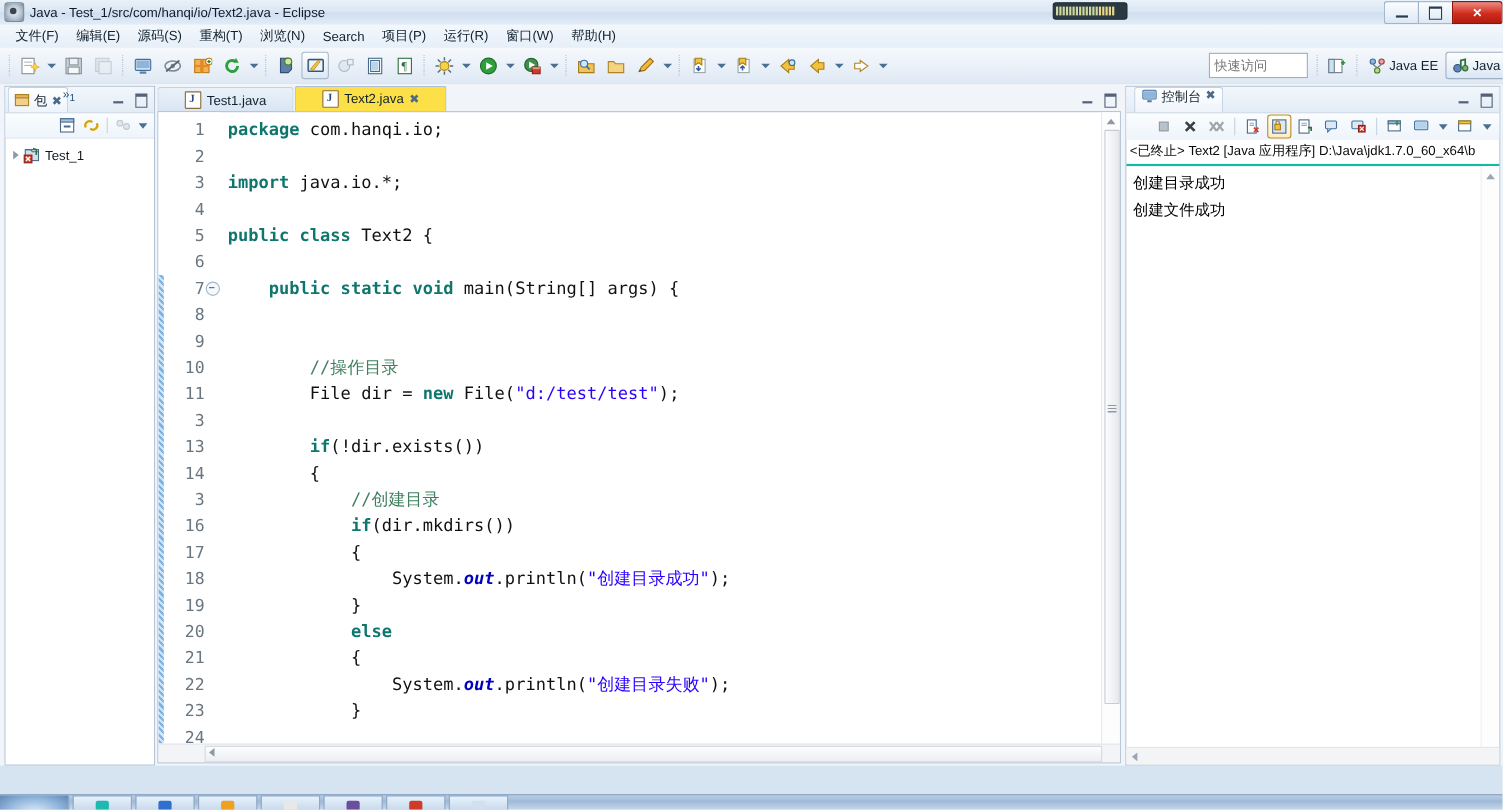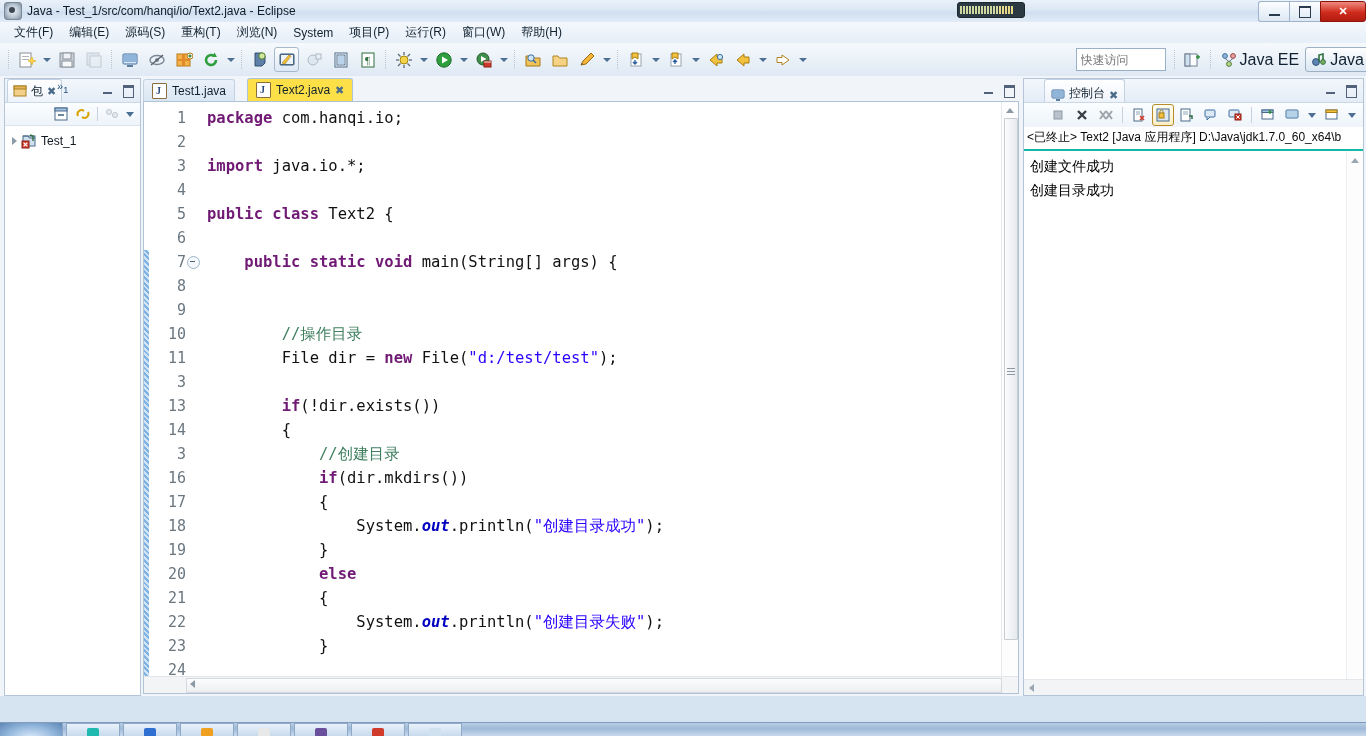--- a/index.html
+++ b/index.html
@@ -96,21 +96,21 @@
     border-top:4px solid #4b6e93;display:block;
   }
   .tb-spacer{flex:1;}
   .quick-access{
     width:82px;height:19px;background:#fff;border:1px solid #9ab0c6;
     font-size:12px;color:#444;display:flex;align-items:center;padding-left:4px;
     margin-right:4px;
   }
   .persp-btn{
     height:23px;display:flex;align-items:center;gap:3px;padding:0 5px;
-    border:1px solid transparent;border-radius:3px;font-size:16px;color:#102030;
+    border:1px solid transparent;border-radius:3px;font-size:12px;color:#102030;
     white-space:nowrap;
   }
   .persp-btn.sel{
     border:1px solid #9db0c4;
     background:linear-gradient(to bottom,#fdfefe,#dbe7f4);
   }
 
   
   .body-area{
     position:absolute;left:0;top:76px;width:1366px;height:620px;background:#f1f5fa;
@@ -147,26 +147,26 @@
   .tree-row{display:flex;align-items:center;gap:3px;font-size:12px;color:#101820;height:18px;}
   .tri{width:0;height:0;border-top:4px solid transparent;border-bottom:4px solid transparent;
        border-left:5px solid #8a9aa9;margin-right:1px;margin-left:3px;}
 
   
   .editor-area{
     position:absolute;left:143px;top:2px;width:876px;height:616px;
   }
   .tabrow{height:23px;display:flex;align-items:flex-end;position:relative;}
   .etab{
-    display:flex;align-items:center;gap:5px;height:21px;padding:0 8px;
+    display:flex;align-items:center;gap:5px;height:21px;padding:0 24px;
     font-size:12px;color:#10212f;white-space:nowrap;
     border:1px solid #c3d2e2;border-bottom:none;
     border-top-left-radius:3px;border-top-right-radius:3px;
     background:linear-gradient(to bottom,#eaf1f9,#d9e6f3);
-    margin-right:12px;
+    margin-right:1px;
   }
   .etab.active{
     background:#fde047;border-color:#b0c2d6;height:22px;
   }
   .jfile-icon{
     width:13px;height:14px;background:#fff;border:1px solid #8a6d3b;
     position:relative;flex:none;border-radius:1px;
   }
   .jfile-icon:after{
     content:"J";position:absolute;left:3px;top:0px;font-size:10px;color:#2b4b7e;
@@ -194,21 +194,21 @@
     border:1px solid #9fb6c9;border-radius:50%;background:#f5f9fd;
   }
   .fold:after{content:"";position:absolute;left:2px;top:4px;width:5px;height:1px;background:#4f6577;}
   .foldcol{width:12px;flex:none;background:#fff;}
   .code{
     flex:1;padding-top:4px;overflow:hidden;
     font-family:"DejaVu Sans Mono","Liberation Mono",monospace;
     font-size:15.5px;white-space:pre;color:#111;
   }
   .cl{height:24px;line-height:24px;padding-left:6px;}
-  .kw{color:#701a75;font-weight:bold;}
+  .kw{color:#0f766e;font-weight:bold;}
   .str{color:#2a00ff;}
   .cm{color:#3f7f5f;}
   .fld{color:#0000c0;font-weight:bold;font-style:italic;}
   .vsb{
     width:16px;flex:none;background:#fdfdfd;border-left:1px solid #e5e9ee;
     position:relative;
   }
   .vsb-up{position:absolute;left:2px;top:2px;width:12px;height:13px;}
   .vsb-up:after{content:"";position:absolute;left:2px;top:4px;
     border-left:4px solid transparent;border-right:4px solid transparent;border-bottom:5px solid #8d9aa6;}
@@ -230,25 +230,25 @@
   
   .console-view{
     position:absolute;left:1023px;top:2px;width:339px;height:616px;
     background:#fff;border:1px solid #b4c5d8;display:flex;flex-direction:column;
   }
   .cons-tabrow{
     height:23px;background:linear-gradient(to bottom,#f3f7fb,#e3ecf6);
     display:flex;align-items:center;position:relative;border-bottom:1px solid #cbd8e6;flex:none;
   }
   .cons-tab{
-    display:flex;align-items:flex-end;gap:4px;height:22px;padding:0 6px;
+    display:flex;align-items:flex-start;gap:4px;height:22px;padding:0 6px;
     background:linear-gradient(to bottom,#ffffff,#eef4fb);
     border:1px solid #c3d2e2;border-bottom:none;
     border-top-left-radius:3px;border-top-right-radius:3px;
-    font-size:12px;color:#10212f;margin-left:20px;
+    font-size:12px;color:#10212f;margin-left:7px;
   }
   .cons-toolrow{
     height:24px;display:flex;align-items:center;justify-content:flex-end;gap:2px;
     padding-right:4px;background:linear-gradient(to bottom,#fbfdff,#eef4fa);flex:none;
   }
   .ci{width:20px;height:20px;display:flex;align-items:center;justify-content:center;
      border:1px solid transparent;border-radius:3px;}
   .ci.on{border:1px solid #b98a2a;background:linear-gradient(to bottom,#fffdf3,#fdeec4);}
   .ci-sep{width:1px;height:16px;background:#c6d2de;margin:0 3px;}
   .cons-status{
@@ -331,21 +331,21 @@
       </div>
     </div>
   </div>
 
   <div class="menubar">
     <div class="menu-item">文件(F)</div>
     <div class="menu-item">编辑(E)</div>
     <div class="menu-item">源码(S)</div>
     <div class="menu-item">重构(T)</div>
     <div class="menu-item">浏览(N)</div>
-    <div class="menu-item">System</div>
+    <div class="menu-item">Search</div>
     <div class="menu-item">项目(P)</div>
     <div class="menu-item">运行(R)</div>
     <div class="menu-item">窗口(W)</div>
     <div class="menu-item">帮助(H)</div>
   </div>
 
   <div class="toolbar">
     <div class="tb-sep"></div>
 
     <div class="tb">
@@ -790,22 +790,22 @@
             <rect x="1" y="2" width="11" height="2.5" fill="#f2c23e" stroke="#a87d12"></rect>
           </svg>
         </span>
         <span style="border-left:4px solid transparent;border-right:4px solid transparent;border-top:5px solid #4b6e93;display:inline-block;margin:0 3px;"></span>
       </div>
 
       <div class="cons-status">&lt;已终止&gt; Text2 [Java 应用程序] D:\Java\jdk1.7.0_60_x64\b</div>
 
       <div class="cons-body">
         <div class="cons-out" id="console-out">
+            <div>创建目录成功</div>
             <div>创建文件成功</div>
-            <div>创建目录成功</div>
           </div>
         <div class="cons-vsb"></div>
       </div>
       <div class="cons-hsb"></div>
     </div>
 
   </div>
 
 
   <div class="taskbar">

